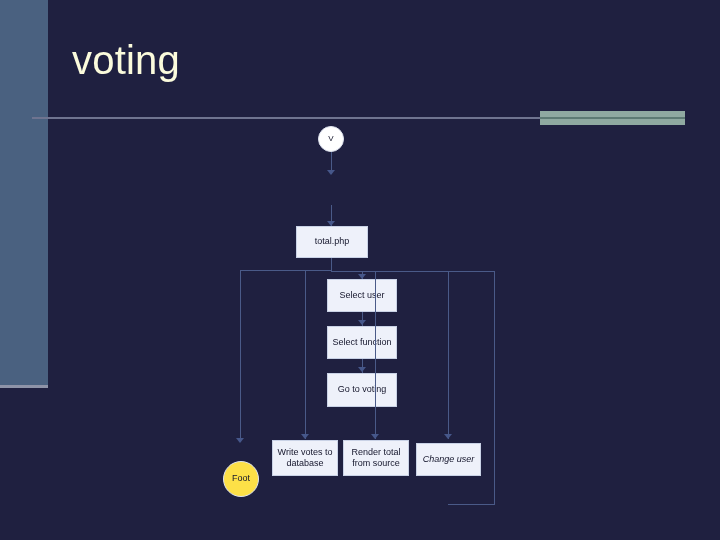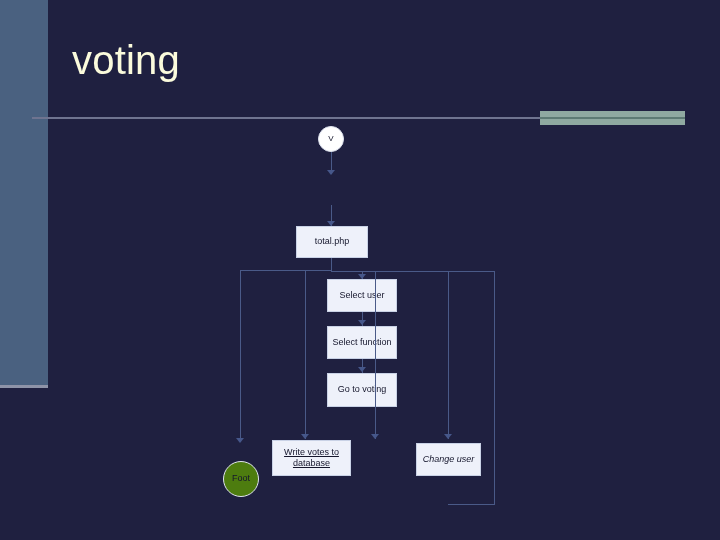--- a/index.html
+++ b/index.html
@@ -104,21 +104,21 @@
 
   .node.circle {
     border-radius: 50%;
     background: #ffffff;
     border-color: #dfe4f0;
     font-size: 8px;
   }
 
   .node.oval {
     border-radius: 50%;
-    background: #4d7c0f;
+    background: #fde047;
     border-color: #dfe4f0;
     font-size: 9px;
   }
 
   .node.parallelogram {
     background: transparent;
     border: none;
     position: absolute;
   }
   .para-shape {
@@ -212,22 +212,24 @@
 
     <div class="vline" style="left:448px; top:271px; height:168px;"></div>
     <div class="arrow" style="left:444px; top:434px;"></div>
 
     <div class="vline" style="left:240px; top:270px; height:172px;"></div>
     <div class="arrow" style="left:236px; top:438px;"></div>
 
     <div class="vline" style="left:494px; top:271px; height:234px;"></div>
     <div class="hline" style="left:448px; top:504px; width:47px;"></div>
 
-    <div class="node" style="left:272px; top:440px; width:79px; height:36px;text-decoration:underline;">Write votes to
+    <div class="node" style="left:272px; top:440px; width:66px; height:36px;">Write votes to
 database</div>
 
+    <div class="node" style="left:343px; top:440px; width:66px; height:36px;">Render total
+from source</div>
 
     <div class="node" style="left:416px; top:443px; width:65px; height:33px;font-style:italic;">Change user</div>
 
     <div class="node oval" style="left:223px; top:461px; width:36px; height:36px;">Foot</div>
 
   </div>
 </div>
 
 </body></html>

